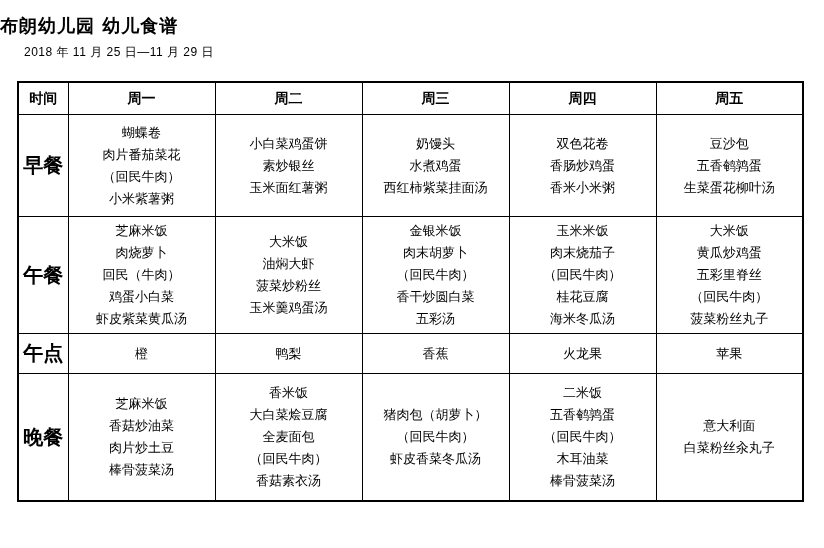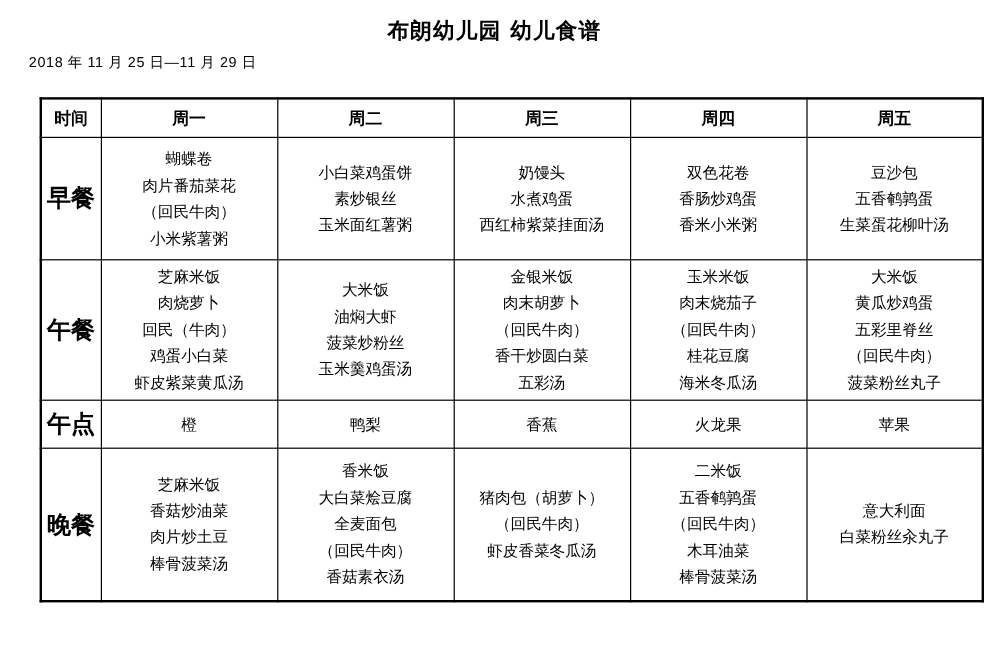--- a/index.html
+++ b/index.html
@@ -14,35 +14,34 @@
   }
   .page {
     position: relative;
     width: 824px;
     height: 548px;
     background: #ffffff;
   }
   .title {
     margin: 0;
     padding-top: 14px;
-    text-align: center;
     font-size: 18px;
     font-weight: bold;
     letter-spacing: 1px;
     font-family: "DejaVu Sans", "Liberation Sans", sans-serif;
   }
   .date-line {
     margin: 6px 0 20px 24px;
     font-size: 12px;
     letter-spacing: 0.5px;
   }
   table.menu {
     border-collapse: collapse;
     table-layout: fixed;
-    margin-left: 33px;
+    margin-left: 17px;
     width: 786px;
     border: 2px solid #000;
   }
   table.menu th, table.menu td {
     border: 1px solid #000;
     text-align: center;
     vertical-align: middle;
     padding: 0;
   }
   thead th {

